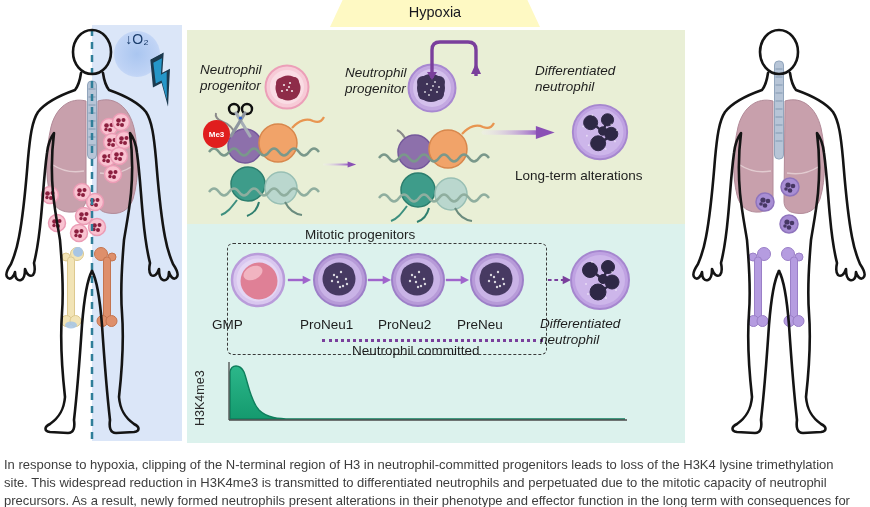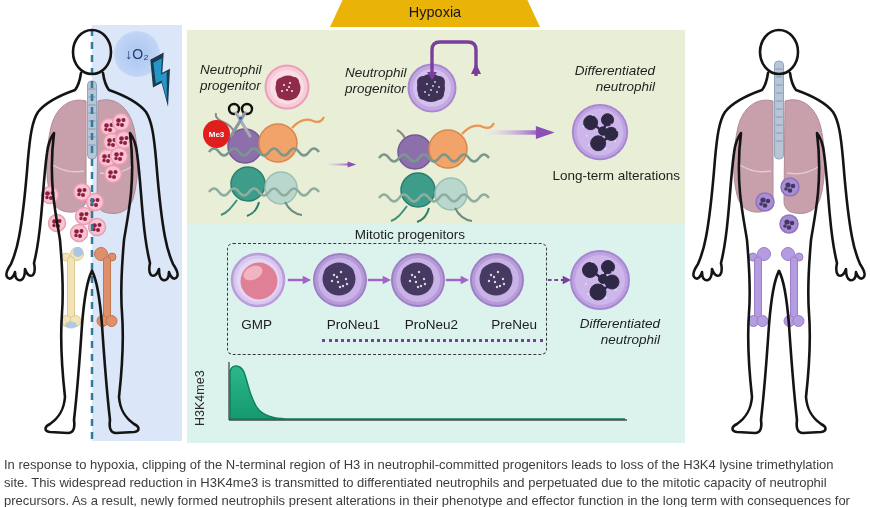--- a/index.html
+++ b/index.html
@@ -1,29 +1,29 @@
 <!DOCTYPE html>
 <html><head>
 <meta charset="utf-8">
 <style>
   html,body{margin:0;padding:0;background:#fff;}
   #stage{position:relative;width:870px;height:507px;background:#fff;overflow:hidden;
          font-family:"Liberation Sans","DejaVu Sans",sans-serif;color:#1e1e1e;}
   .abs{position:absolute;}
   .lbl{position:absolute;font-size:13.5px;line-height:1.18;color:#1e1e1e;}
-  .center{text-align:right;}
+  .center{text-align:left;}
   .pre{white-space:pre-line;font-style:italic;}
-  #banner{position:absolute;left:330px;top:0;width:210px;height:27px;background:#eab308;
+  #banner{position:absolute;left:330px;top:0;width:210px;height:27px;background:#fef9c3;
           clip-path:polygon(6% 0,94% 0,100% 100%,0% 100%);}
   #banner .txt{width:100%;text-align:center;font-size:14.5px;color:#17171f;padding-top:4px;}
   #panel-green{position:absolute;left:187px;top:30px;width:498px;height:194px;background:#e9efd6;}
   #panel-teal{position:absolute;left:187px;top:224px;width:498px;height:219px;background:#dcf2ed;}
   #o2-badge{position:absolute;left:114px;top:31px;width:46px;height:46px;border-radius:50%;
             background:radial-gradient(circle,#aac6f0 0%,#bfd3f5 62%,#d6e3fa 100%);
-            display:flex;align-items:center;justify-content:center;
+            display:flex;align-items:flex-start;justify-content:center;
             font-size:14px;color:#1d3f6e;font-weight:500;}
   .dashed-box{position:absolute;border:1.6px dashed #3a3a3a;border-radius:6px;}
   .dotted-purple{position:absolute;border-top:3px dotted #7a3f9c;}
   #caption{position:absolute;left:4px;top:456px;width:854px;font-size:13px;
            line-height:1.4;color:#3d3d3d;}
   #ylabel{position:absolute;writing-mode:vertical-rl;transform:rotate(180deg);
           font-size:12.5px;color:#2a2a2a;}
 </style>
 </head>
 <body>
@@ -355,20 +355,21 @@
     <line x1="2" y1="6" x2="19" y2="6" stroke="#7a3f9c" stroke-width="2.4" stroke-dasharray="4 3"></line>
     <polygon points="18,1.5 27,6 18,10.5" fill="#7a3f9c"></polygon>
   </svg>
 
   <div class="lbl center" style="left:212px;top:317px;width:60px">GMP</div>
   <div class="lbl center" style="left:300px;top:317px;width:80px">ProNeu1</div>
   <div class="lbl center" style="left:378px;top:317px;width:80px">ProNeu2</div>
   <div class="lbl center" style="left:457px;top:317px;width:80px">PreNeu</div>
 
   <div class="dotted-purple" style="left:322px;top:339px;width:221px"></div>
+  <div class="lbl center" style="left:352px;top:343px;width:160px">Neutrophil committed</div>
 
   <svg class="abs" style="left:568px;top:248px" width="64" height="64" viewBox="0 0 64 64">
     <circle cx="32" cy="32" r="29" fill="#bfa2e2" stroke="#a687cf" stroke-width="2"></circle>
     <circle cx="32" cy="32" r="25" fill="#cdb6ea"></circle>
     <g fill="#2e2845" stroke="#2e2845">
       <circle cx="22" cy="22" r="7.5"></circle>
         <circle cx="40" cy="19" r="6.5"></circle>
         <circle cx="44" cy="34" r="7"></circle>
       <circle cx="30" cy="44" r="8"></circle>
         <circle cx="35" cy="31" r="4.5"></circle>

